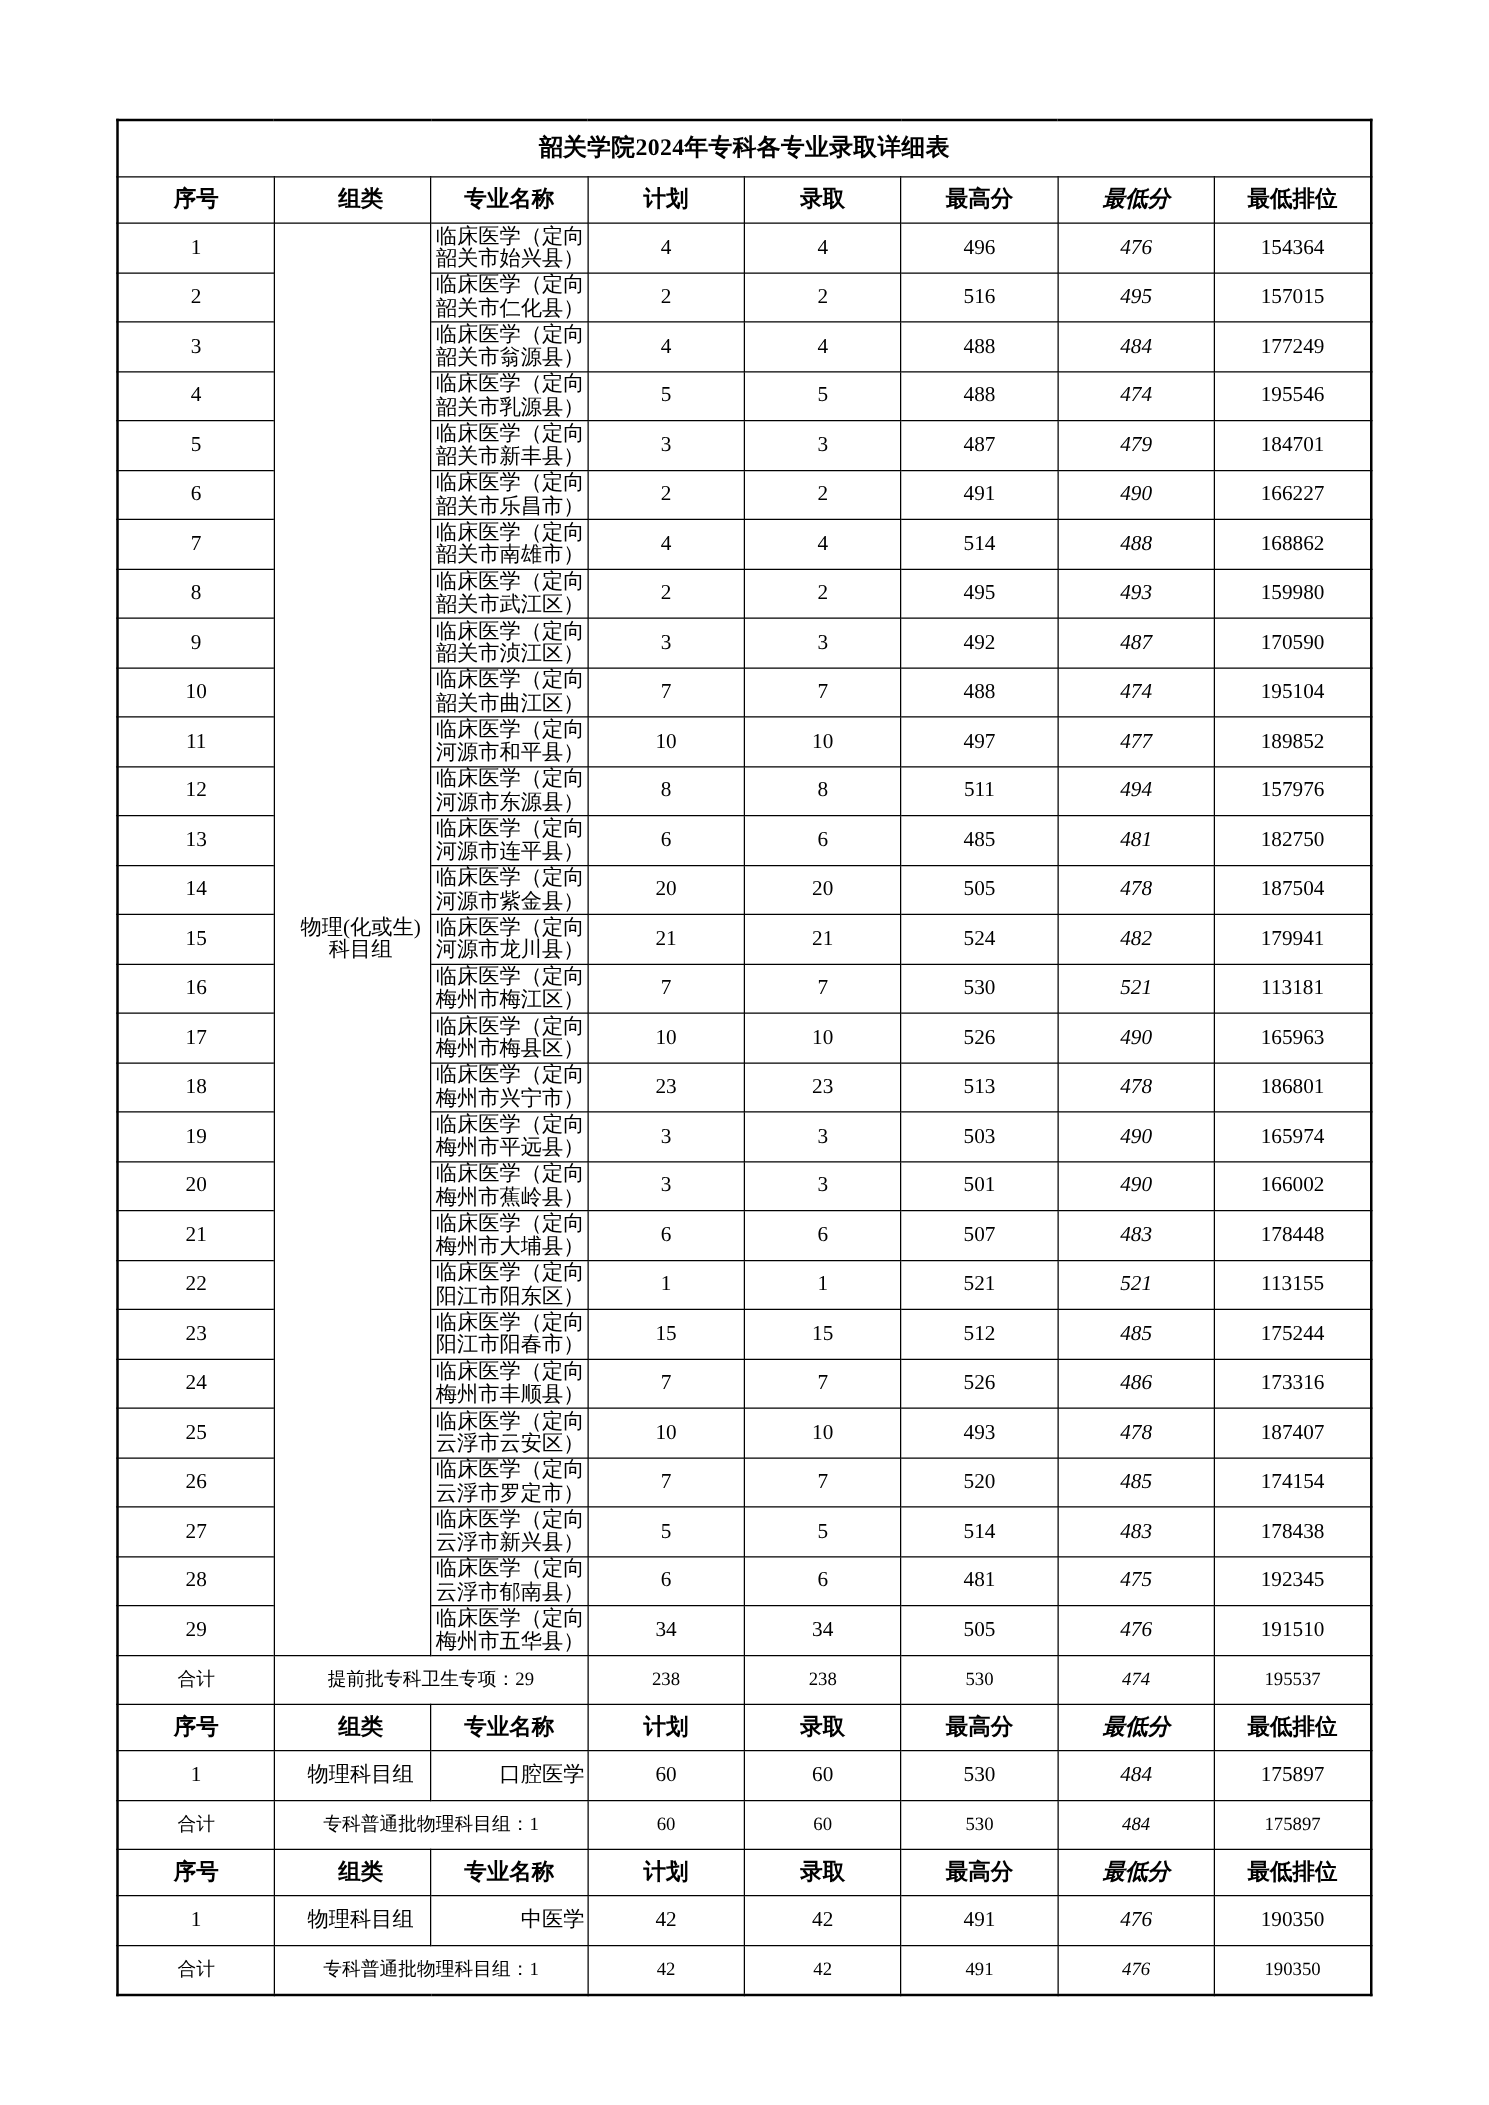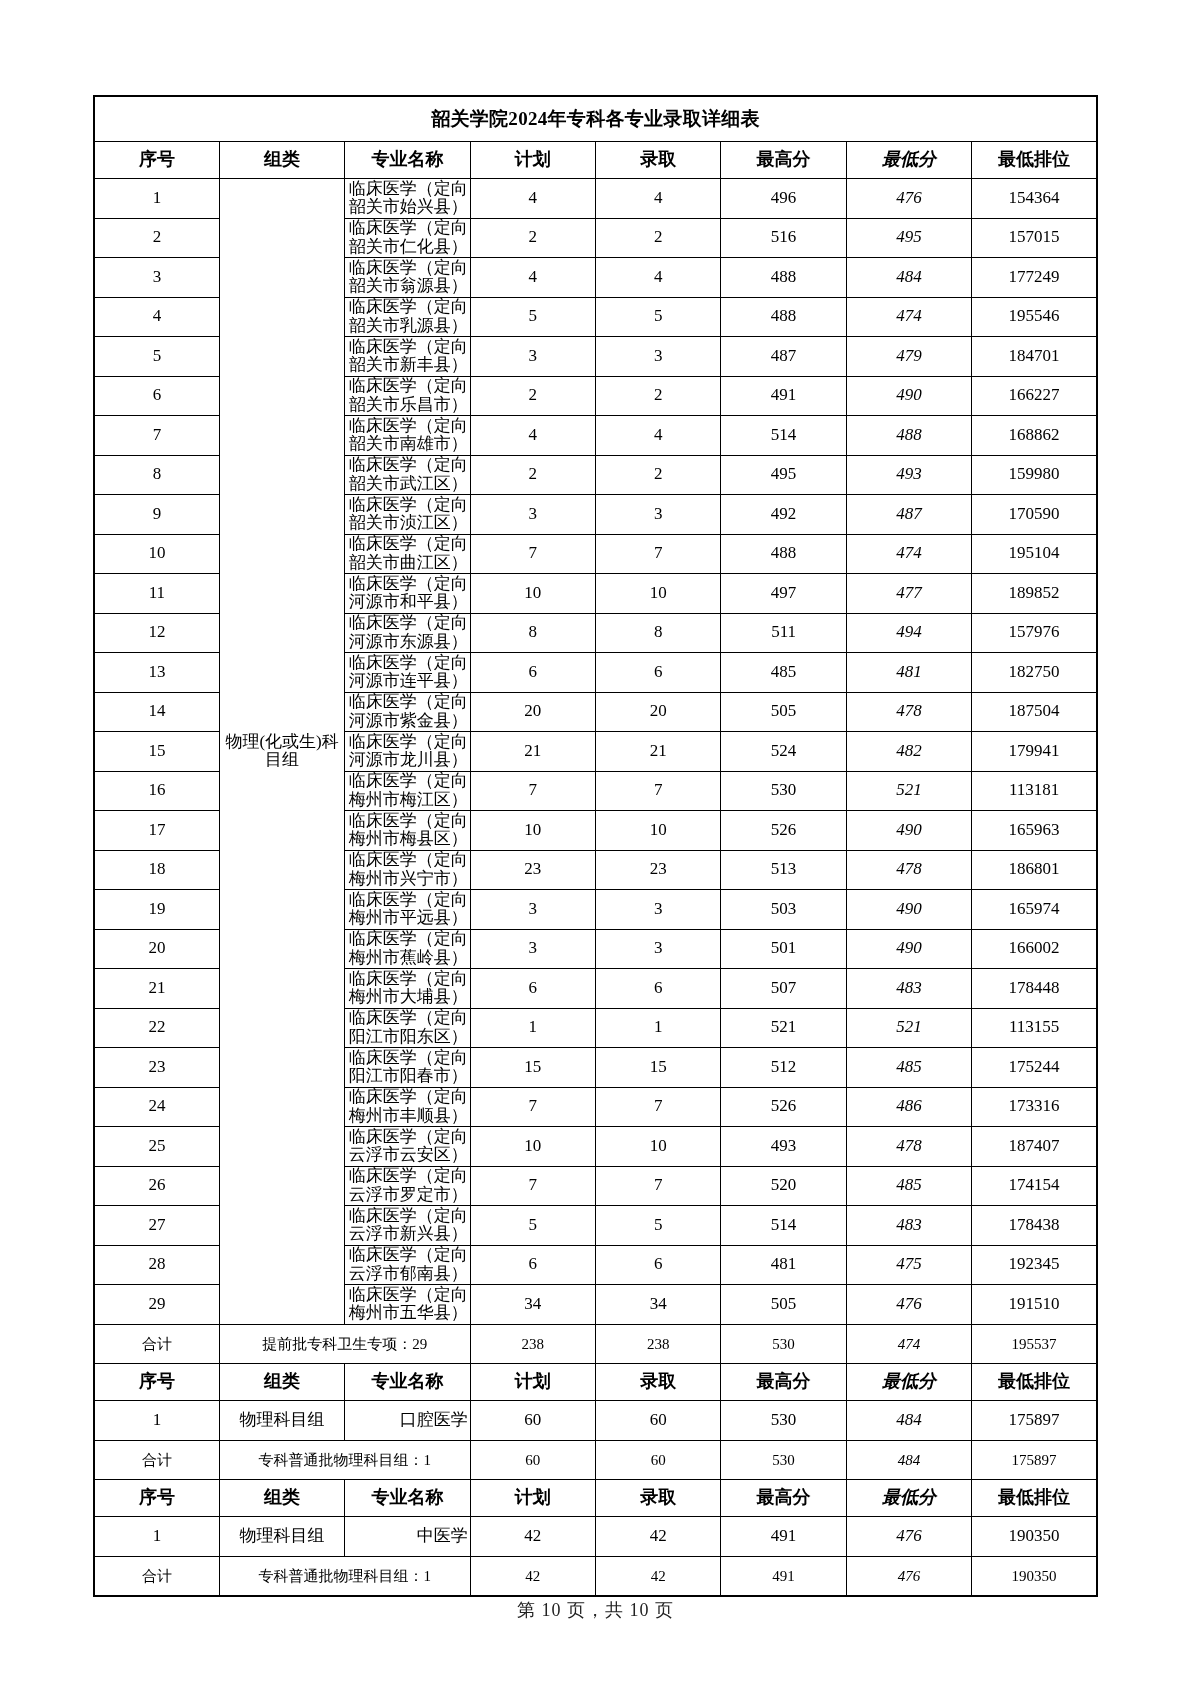--- a/index.html
+++ b/index.html
@@ -55,21 +55,21 @@
   }
   tr.data-row td {
     height: 38.5px;
     font-size: 17px;
   }
   tr.total-row td {
     height: 38.5px;
     font-size: 15px;
   }
   td.col-seq   { width: 62px; }
-  td.col-group { width: 175px; }
+  td.col-group { width: 175px; padding-left: 15px; }
   td.col-major { width: 345px; }
   td.col-plan  { width: 55px; text-align: center; }
   td.col-admit { width: 55px; }
   td.col-high  { width: 78px; }
   td.col-low   { width: 70px; font-style: italic; }
   td.col-rank  { width: 100px; }
 
   td.group-cell {
     font-size: 17px;
   }
@@ -472,15 +472,14 @@
         <td class="col-plan">42</td>
         <td class="col-admit">42</td>
         <td class="col-high">491</td>
         <td class="col-low">476</td>
         <td class="col-rank">190350</td>
       </tr>
 
     </tbody>
   </table>
 
-  <div class="footer">第 10 页，共 10 页</div>
 
 </div>
 
 </body></html>

